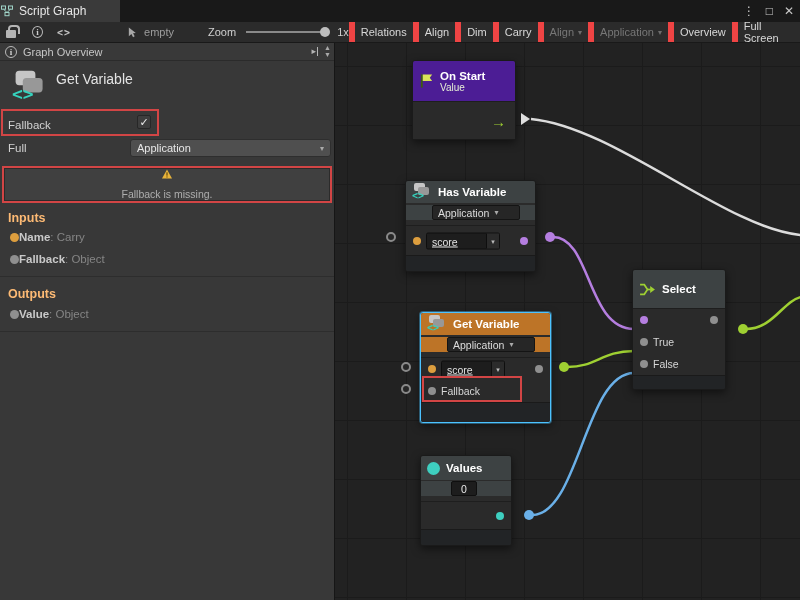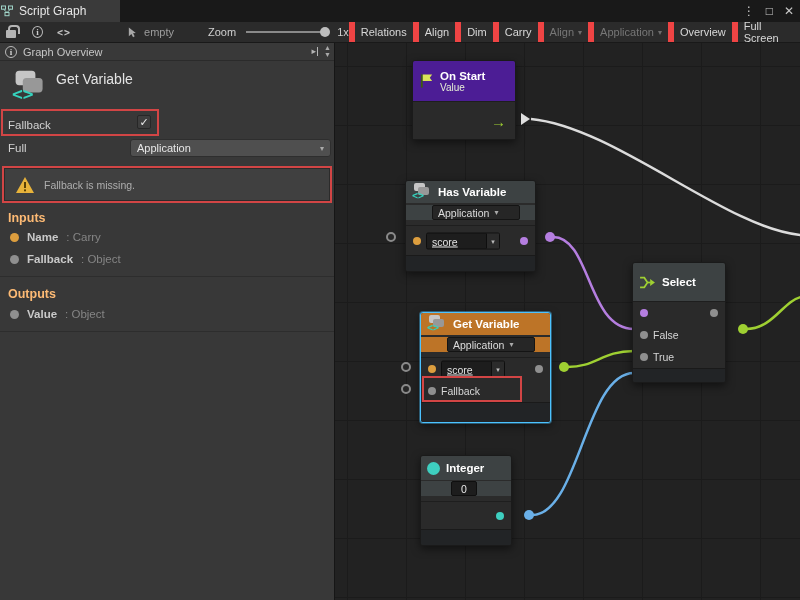--- a/index.html
+++ b/index.html
@@ -62,24 +62,24 @@
   .red-box-1 { position:absolute; left:1px; top:66px; width:158px; height:27px; border:2px solid #d24545; z-index:5; }
 
   .row-kind { position:absolute; left:8px; top:99px; color:#d2d2d2; }
   .kind-dd { position:absolute; left:130px; top:96px; width:201px; height:18px; background:#4f4f4f;
              border:1px solid #2e2e2e; border-radius:3px; display:flex; align-items:center; padding:0 6px;
              color:#e6e6e6; font-size:11px; }
   .kind-dd .caret { margin-left:auto; }
 
   .warn-wrap { position:absolute; left:2px; top:123px; width:330px; height:37px; border:2px solid #d24545; z-index:5; }
   .warn-box { width:100%; height:100%; background:#404040; border:1px solid #2b2b2b; display:flex;
-              align-items:center; gap:9px; padding:0 10px; font-size:10.5px; color:#aeaeae; }
+              align-items:center; gap:9px; padding:0 10px; font-size:10.5px; color:#aeaeae;flex-direction:column; }
 
   .sec-title { position:absolute; left:8px; font-size:12.5px; font-weight:600; color:#fdba74; }
-  .port-row { position:absolute; left:10px; display:flex; align-items:center; gap:8px; font-size:11.5px; }
+  .port-row { position:absolute; left:10px; display:flex; align-items:center; font-size:11.5px; }
   .port-row .nm { font-weight:bold; color:#c9c9c9; }
   .port-row .tp { color:#858585; }
   .pdot { width:9px; height:9px; border-radius:50%; flex:none; }
   .pdot.orange { background:#dd9e3e; }
   .pdot.gray { background:#8f8f8f; }
   .divider { position:absolute; left:0; right:0; height:1px; background:#2d2d2d; }
 
   
   .canvas { position:absolute; left:335px; top:43px; right:0; bottom:0; background:#222222;
             background-image:linear-gradient(#1b1b1b 1px,transparent 1px),
@@ -342,51 +342,51 @@
         <span class="nlabel">Fallback</span>
       </div>
     </div>
     <div class="nfoot" style="height:20px"></div>
   </div>
   <div class="port hollow" style="left:66px; top:319px;"></div>
   <div class="port hollow" style="left:66px; top:341px;"></div>
   <div class="port green" style="left:224px; top:319px;"></div>
   <div class="red-box-3"></div>
 
-  <div class="node" style="left:297px; top:219px; width:94px;">
+  <div class="node" style="left:297px; top:226px; width:94px;">
     <div class="nh nh-gray" style="height:38px">
       <svg width="17" height="15" viewBox="0 0 16 14">
         <path d="M1 2.5 H5 L8 7 L5 11.5 H1" fill="none" stroke="#9fd032" stroke-width="1.6"></path>
         <path d="M8 7 H11" stroke="#9fd032" stroke-width="1.6"></path>
         <path d="M10.5 3.8 L15 7 L10.5 10.2 Z" fill="#9fd032"></path>
       </svg>
       <span class="t">Select</span>
     </div>
     <div class="nbody">
       <div class="nrow">
         <div class="dot purple dL"></div>
         <div class="dot gray dR"></div>
       </div>
       <div class="nrow">
         <div class="dot gray dL"></div>
+        <span class="nlabel">True</span>
+      </div>
+      <div class="nrow">
+        <div class="dot gray dL"></div>
         <span class="nlabel">False</span>
-      </div>
-      <div class="nrow">
-        <div class="dot gray dL"></div>
-        <span class="nlabel">True</span>
       </div>
     </div>
     <div class="nfoot" style="height:14px"></div>
   </div>
   <div class="port green" style="left:403px; top:281px;"></div>
 
   <div class="node" style="left:85px; top:412px; width:92px;">
     <div class="nh nh-gray" style="height:24px; border-radius:2px 2px 0 0;">
       <div class="int-circle"></div>
-      <span class="t">Integer</span>
+      <span class="t">Values</span>
     </div>
     <div style="background:#3d4243">
       <div class="value-box">0</div>
     </div>
     <div class="nbody nrow" style="height:28px">
       <div class="dot teal dR"></div>
     </div>
     <div class="nfoot" style="height:16px"></div>
   </div>
   <div class="port blue" style="left:189px; top:467px;"></div>

